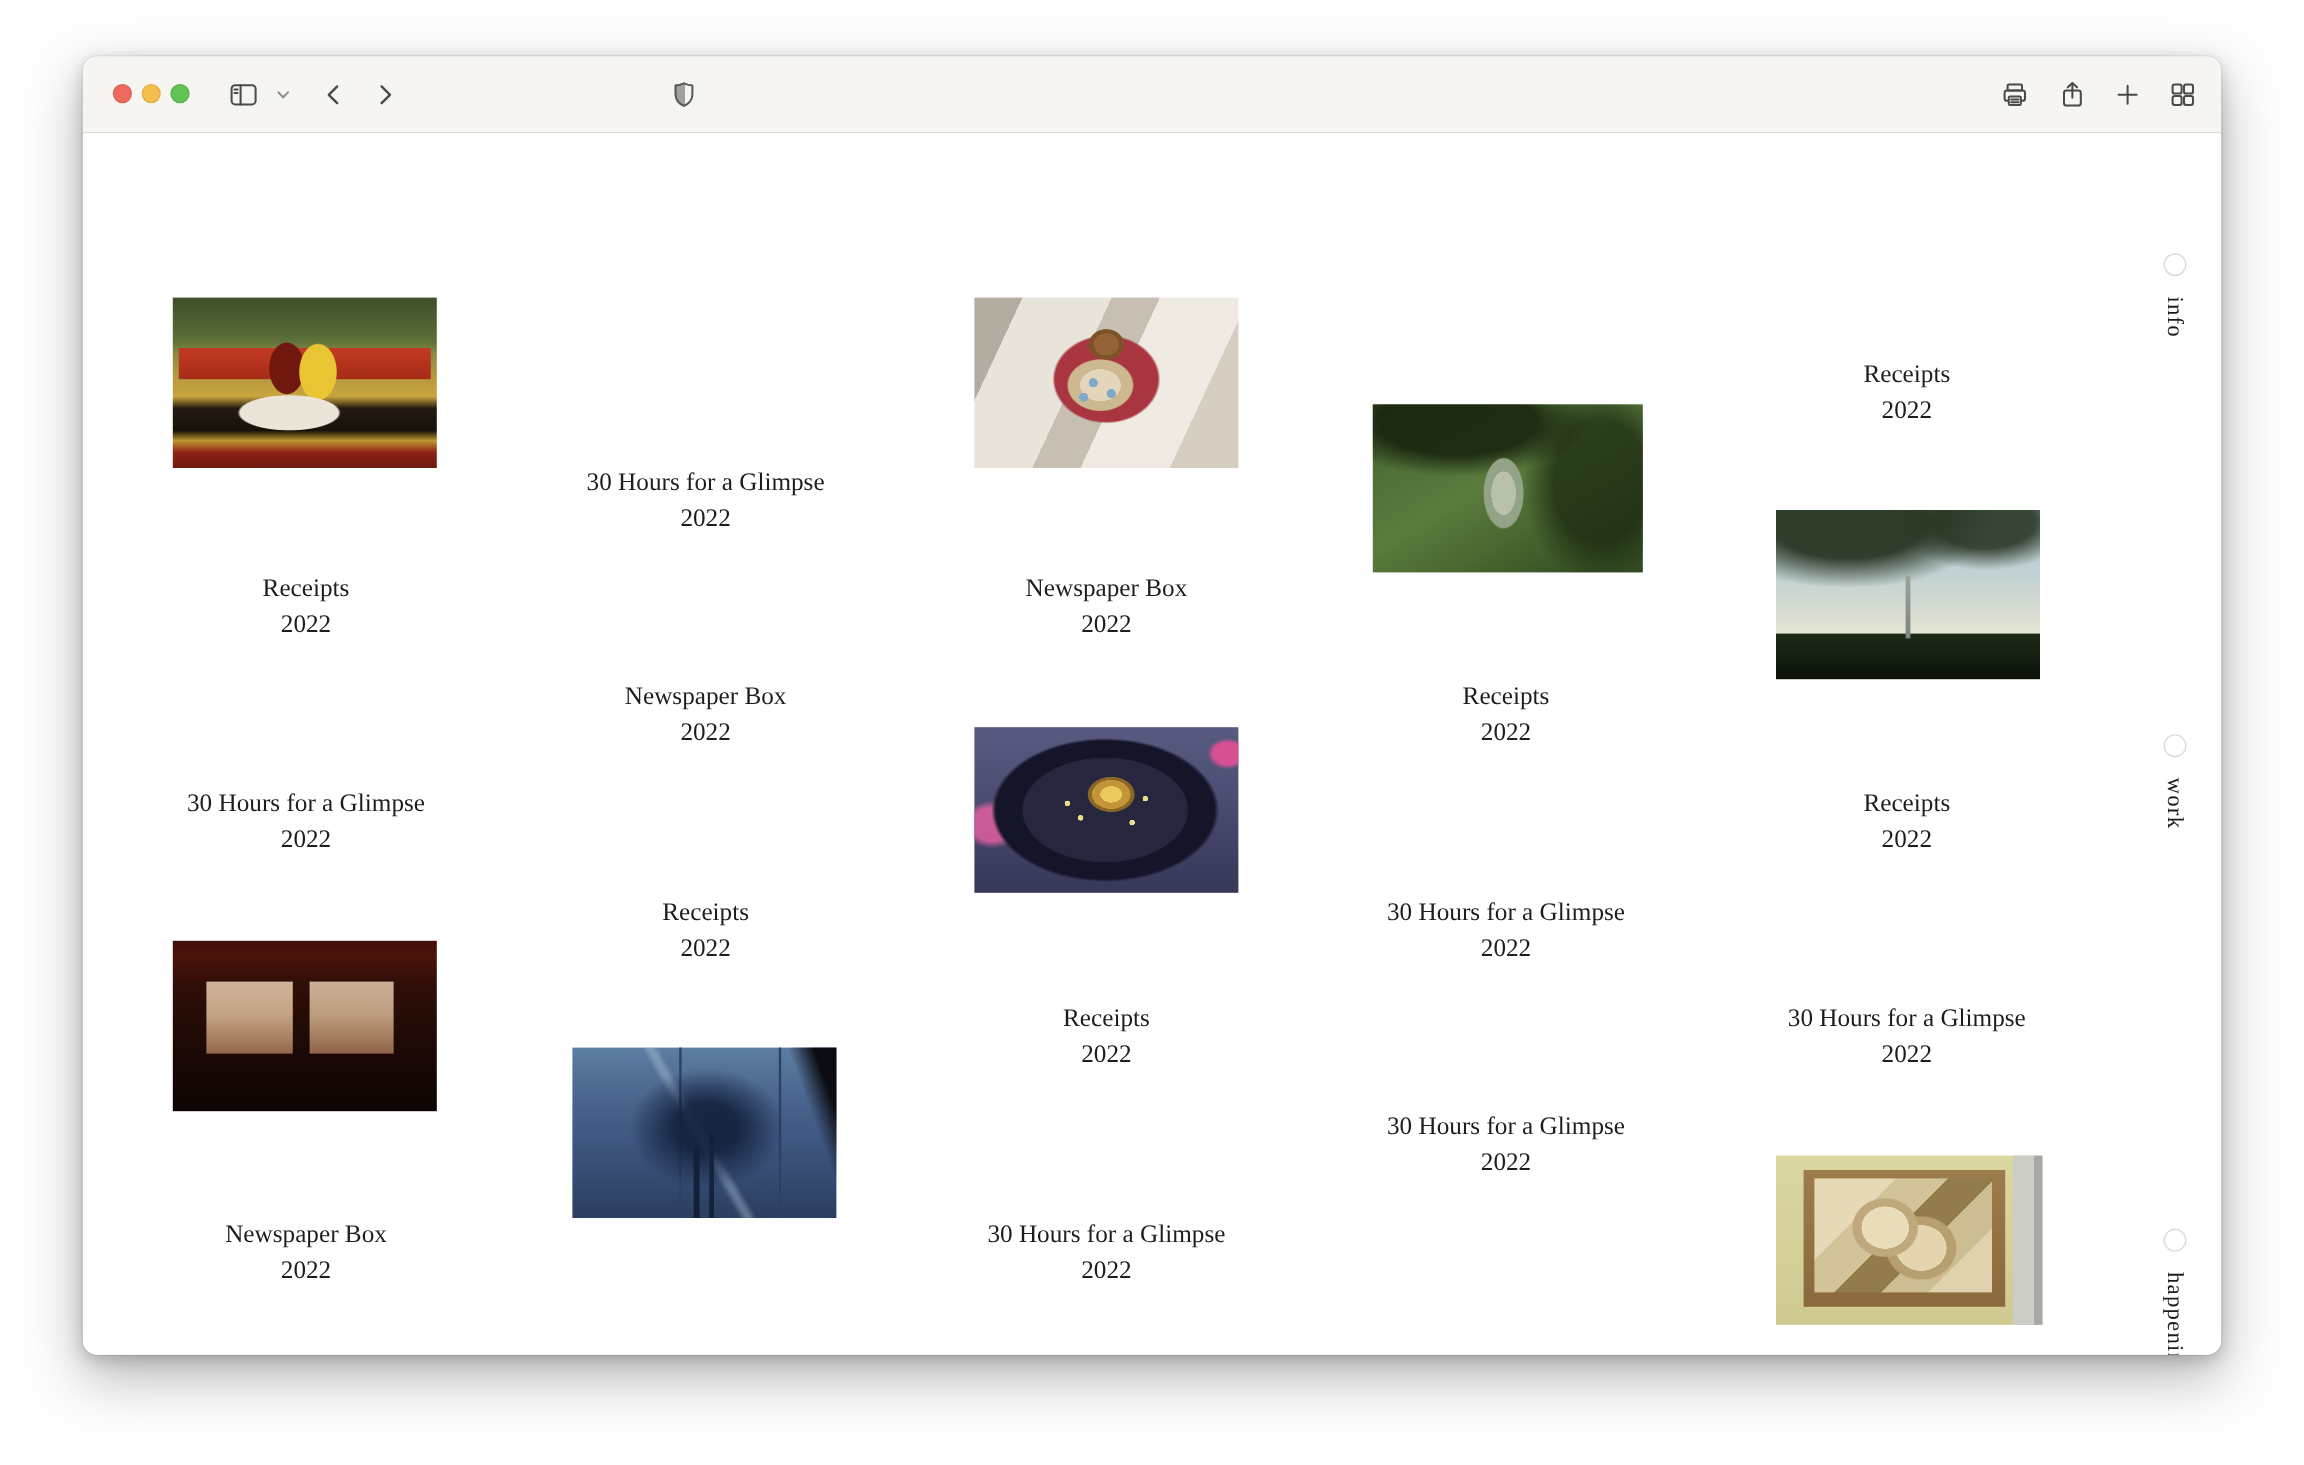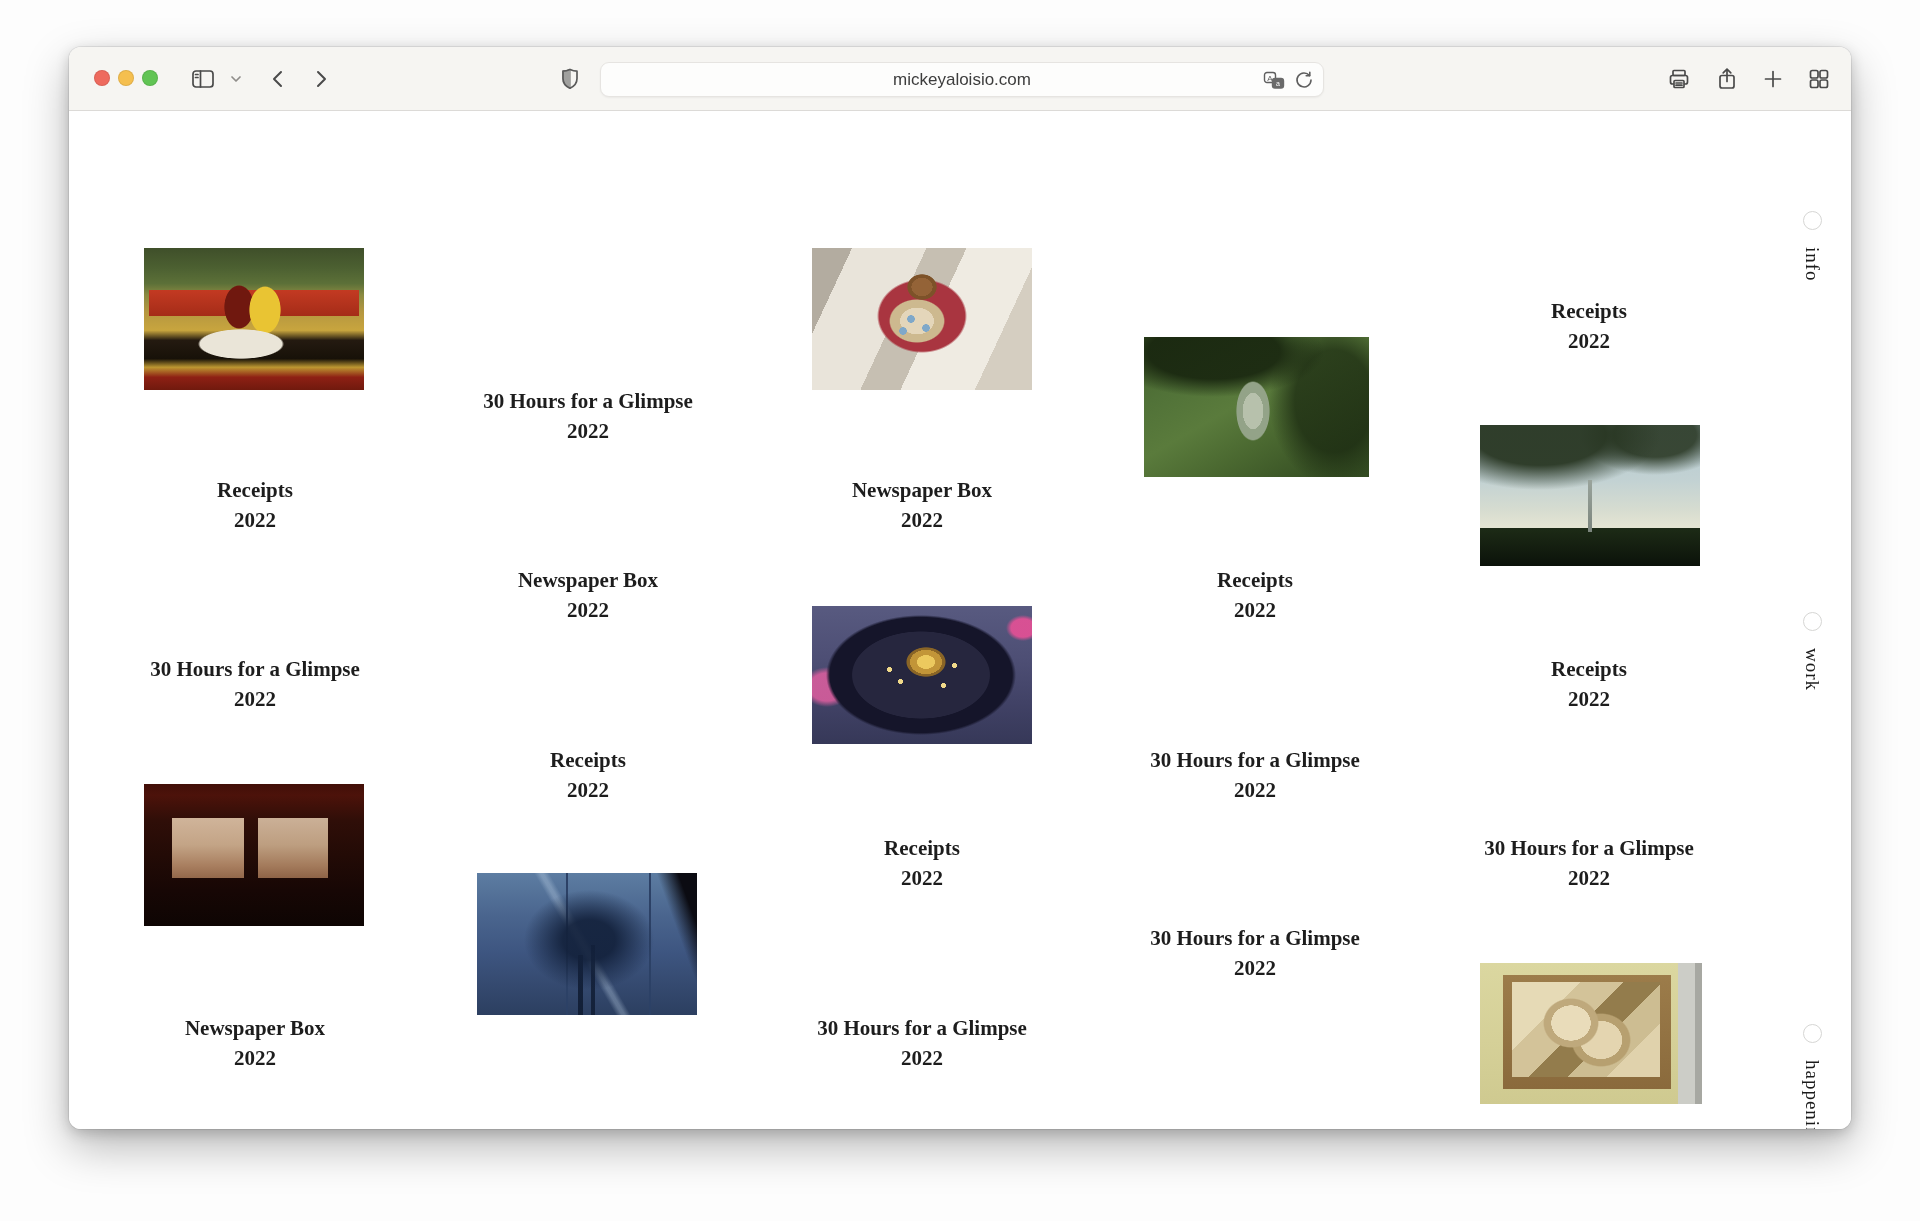--- a/index.html
+++ b/index.html
@@ -18,21 +18,21 @@
   .icn{stroke:#4a4a4a;fill:none;stroke-width:1.7;stroke-linecap:round;stroke-linejoin:round;}
   .icn.lt{stroke:#8f8d8a;}
   .urlfield{position:absolute;left:531px;top:15px;width:722px;height:33px;background:#fdfdfc;
     border:1px solid #e6e4e1;border-radius:9px;box-shadow:0 1px 2px rgba(0,0,0,.05);
     display:flex;align-items:center;justify-content:center;}
   .urltext{font-family:"Liberation Sans",sans-serif;font-size:17px;color:#3d3d3d;}
   .fieldicons{position:absolute;right:10px;top:0;height:33px;display:flex;align-items:center;gap:10px;}
   
   .content{position:absolute;left:0;top:64px;width:100%;height:1018px;background:#fff;}
   .photo{position:absolute;width:220px;height:142px;background-repeat:no-repeat;display:block;}
-  .caption{position:absolute;width:320px;text-align:center;font-size:21px;line-height:30px;color:#1d1d1d;cursor:default;font-weight:bold;}
+  .caption{position:absolute;width:320px;text-align:center;font-size:21px;line-height:30px;color:#1d1d1d;cursor:default;}
   
   .p-lemonade{
     background-image:
       radial-gradient(closest-side,#eae5d8 0 95%,rgba(234,229,216,0)),
       radial-gradient(closest-side,#e9c433 0 95%,rgba(233,196,51,0)),
       radial-gradient(closest-side,#70180f 0 95%,rgba(112,24,15,0)),
       linear-gradient(180deg,#c33a22,#a52c18),
       linear-gradient(180deg,#3f4f2a 0%,#4c6031 14%,#5c7038 25%,#8a8a41 33%,#b59740 45%,#c8a53e 58%,#241a10 65%,#171108 78%,#bd9731 84%,#8e2014 91%,#701a0e 100%);
     background-size:86px 30px,32px 48px,30px 44px,210px 26px,100% 100%;
     background-position:40% 72%,56% 40%,42% 38%,50% 36%,0 0;}
@@ -145,39 +145,20 @@
         </svg>
     </button>
 
     <button class="tbtn" style="left:488px;width:26px;">
       <svg class="icn" width="18" height="22" viewBox="0 0 18 22" style="stroke:#5a5a5a">
           <path d="M9 1.5c2.4 1.1 4.8 1.7 7 1.7v7.3c0 4.6-2.8 7.8-7 9.7-4.2-1.9-7-5.1-7-9.7V3.2c2.2 0 4.6-.6 7-1.7z"></path>
           <path d="M9 1.5c-2.4 1.1-4.8 1.7-7 1.7v7.3c0 4.6 2.8 7.8 7 9.7z" fill="#5a5a5a" opacity=".55"></path>
         </svg>
     </button>
 
-    <div class="urlfield">
-      <span class="urltext">mickeyaloisio.com</span>
-      <div class="fieldicons">
-        <button class="tbtn" style="position:static;height:auto;">
-          <svg class="icn" width="22" height="18" viewBox="0 0 22 18" style="stroke:#5f5f5f;stroke-width:1.4">
-              <rect x="1.5" y="1.5" width="11" height="10" rx="2.5"></rect>
-              <text x="7" y="9.5" text-anchor="middle" font-size="8" font-family="Liberation Sans, sans-serif" fill="#5f5f5f" stroke="none">A</text>
-              <rect x="9.5" y="7.5" width="11" height="9.5" rx="2.5" fill="#6a6a6a" stroke="#6a6a6a"></rect>
-              <text x="15" y="14.8" text-anchor="middle" font-size="7" font-family="Liberation Sans, sans-serif" fill="#fff" stroke="none">a</text>
-            </svg>
-        </button>
-        <button class="tbtn" style="position:static;height:auto;">
-          <svg class="icn" width="18" height="18" viewBox="0 0 18 18" style="stroke:#5f5f5f;stroke-width:1.6">
-              <path d="M14.5 4.6A7 7 0 1 0 16 9"></path>
-              <path d="M14.8 1.2v3.6h-3.6"></path>
-            </svg>
-        </button>
-      </div>
-    </div>
 
     <button class="tbtn" style="left:1595px;width:30px;">
       <svg class="icn" width="24" height="24" viewBox="0 0 24 24">
           <rect x="6" y="3.5" width="12" height="5" rx="1"></rect>
           <rect x="3.5" y="8.5" width="17" height="8.5" rx="2"></rect>
           <rect x="7" y="13.5" width="10" height="7" rx="1" fill="#f6f5f2"></rect>
           <line x1="9" y1="16" x2="15" y2="16"></line>
           <line x1="9" y1="18.2" x2="15" y2="18.2"></line>
         </svg>
     </button>

